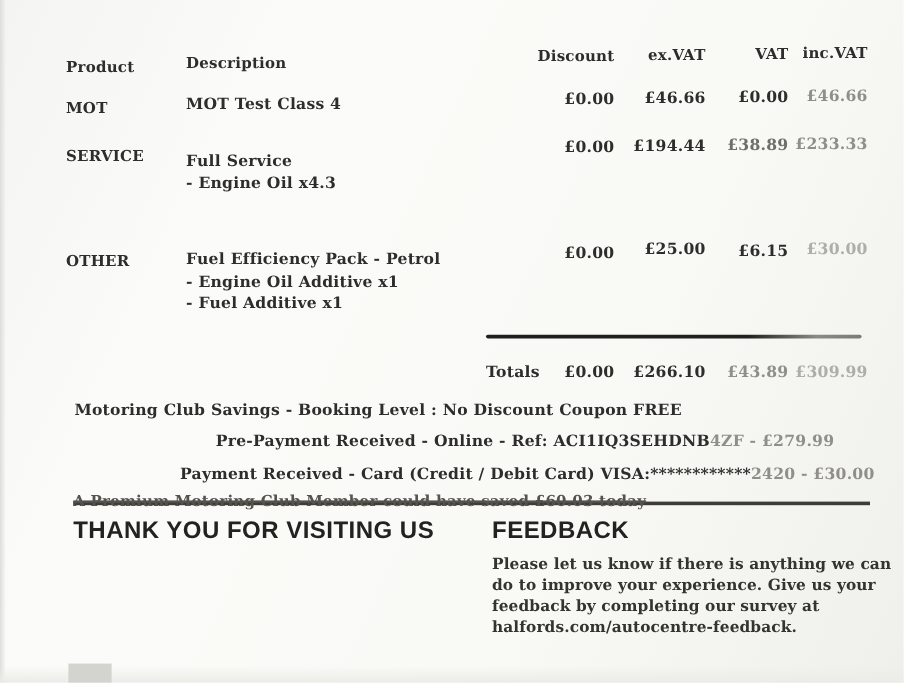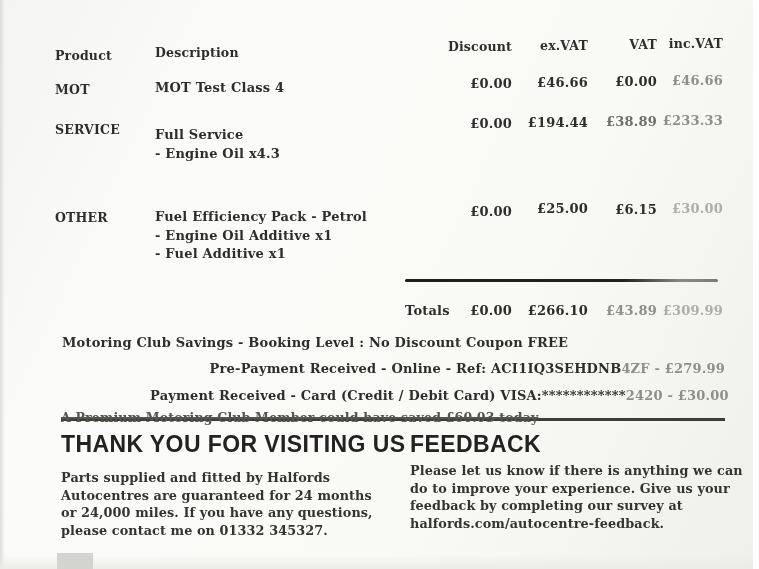--- a/index.html
+++ b/index.html
@@ -64,21 +64,21 @@
     position: absolute; left: 0; top: 0;
     text-decoration: line-through;
     text-decoration-thickness: 2px;
     color: #55534e;
     font-size: 12.5px;
   }
 
   .brand-heading {
     font-family: "Liberation Sans", sans-serif;
     font-weight: bold;
-    font-size: 23px;
+    font-size: 20px;
     letter-spacing: 0.4px;
     color: #232220;
     white-space: nowrap;
   }
   .para {
     font-family: "DejaVu Serif", serif;
     font-weight: bold;
     font-size: 12.8px;
     line-height: 17.5px;
     letter-spacing: 0.1px;
@@ -146,35 +146,34 @@
   <div>
     <span class="abs print" style="left:405px; top:303px;">Totals</span>
     <span class="cell print c-discount" style="top:303px;">£0.00</span>
     <span class="cell print c-exvat" style="top:303px;">£266.10</span>
     <span class="cell print fade-2 c-vat" style="top:303px;">£43.89</span>
     <span class="cell print fade-3 c-incvat" style="top:303px;">£309.99</span>
   </div>
 
   <div class="abs print" style="left:62px; top:335px;">Motoring Club Savings - Booking Level : No Discount Coupon FREE</div>
 
-  <div class="right-note print" style="top:361px;">
+  <div class="right-note print" style="top:361px;text-align:center;">
     <span>Pre-Payment Received - Online - Ref: ACI1IQ3SEHDNB</span><span class="fade-2">4ZF - £279.99</span>
   </div>
 
   <div class="right-note print" style="top:388px;">
     <span>Payment Received - Card (Credit / Debit Card) VISA:************</span><span class="fade-2">2420 - £30.00</span>
   </div>
 
   <div class="struck-wrap">
     <div class="struck-line"></div>
     <span class="struck-text print">A Premium Motoring Club Member could have saved £60.03 today</span>
   </div>
 
   <div class="abs brand-heading" style="left:61px; top:431px;">THANK YOU FOR VISITING US</div>
 
-  <div class="abs para" style="left:61px; top:469px; width:330px;">Parts supplied and fitted by Halfords Autocentres are guaranteed for 24 months or 24,000 miles. If you have any questions, please contact me on 01332 345327.</div>
 
   <div class="abs brand-heading" style="left:410px; top:431px;">FEEDBACK</div>
 
   <div class="abs para" style="left:410px; top:462px; width:342px;">Please let us know if there is anything we can do to improve your experience. Give us your feedback by completing our survey at halfords.com/autocentre-feedback.</div>
 
   <div class="gray-chip"></div>
 </div>
 
 </body></html>

